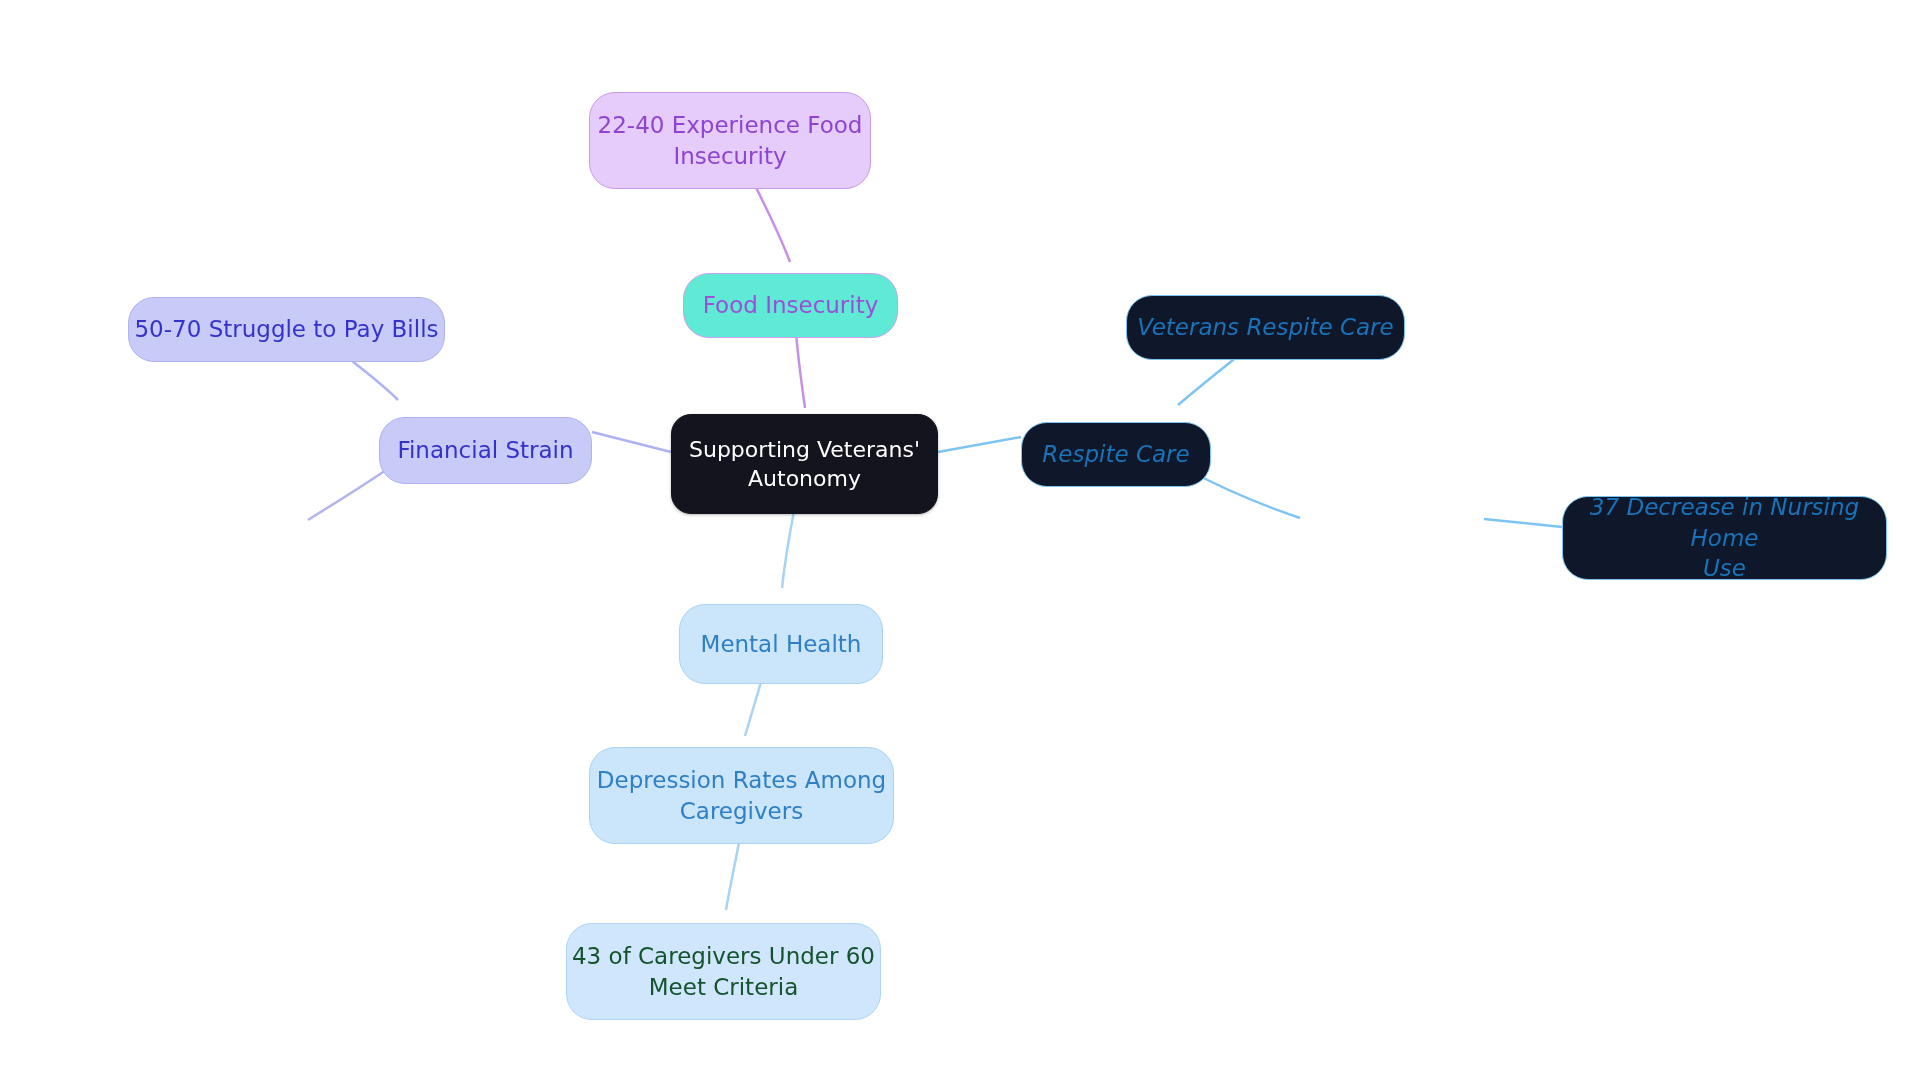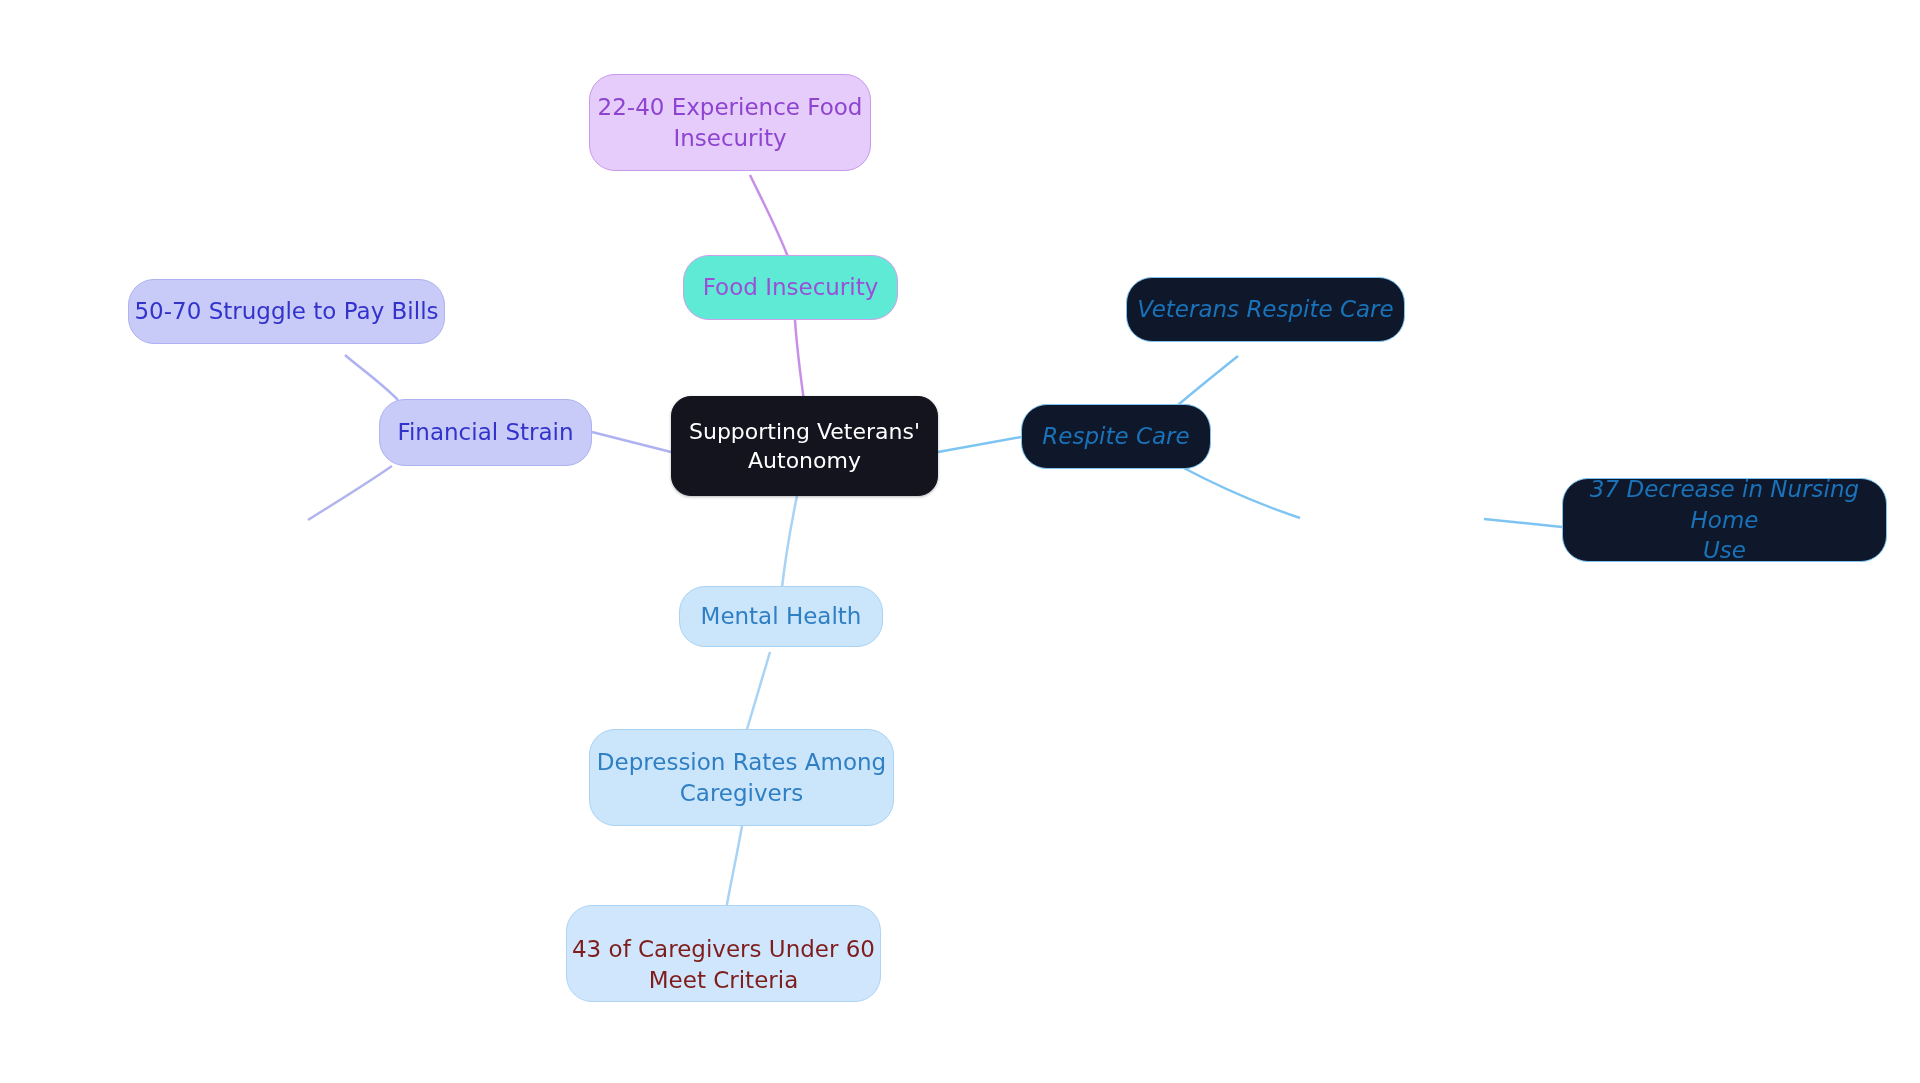--- a/index.html
+++ b/index.html
@@ -28,20 +28,21 @@
     align-items: center;
     justify-content: center;
     text-align: center;
     border-radius: 26px;
     border-width: 1px;
     border-style: solid;
     line-height: 1.32;
     padding: 6px 0;
     white-space: pre-line;
     z-index: 2;
+    margin-top: 18px;
   }
   .node-root {
     border-radius: 20px;
     border: 1px solid #14141f;
     background: #14141f;
     color: #ffffff;
     font-size: 22px;
     box-shadow: 0 1px 3px rgba(0,0,0,0.28);
   }
   .node-violet {
@@ -71,22 +72,21 @@
     font-style: italic;
   }
   .node-blue-pale {
     background: #cbe5fb;
     border-color: #a9d3f4;
     color: #2e7fc4;
   }
   .node-blue-palest {
     background: #cfe6fc;
     border-color: #aed5f5;
-    color: #7f1d1d;
-    align-items: flex-end;
+    color: #14532d;
   }
   .fs-23 { font-size: 23px; }
 </style>
 </head>
 <body>
 
 <div id="canvas">
 
   <svg id="edge-layer" viewBox="0 0 1920 1083" xmlns="http://www.w3.org/2000/svg">
 
@@ -144,21 +144,21 @@
   <div class="node node-blue fs-23" style="left:1021px; top:404px; width:190px; height:65px;">
     <span>Respite Care</span>
   </div>
 
 
   <div class="node node-blue fs-23" style="left:1562px; top:478px; width:325px; height:84px;justify-content:flex-end;">
     <span>37 Decrease in Nursing Home
 Use</span>
   </div>
 
-  <div class="node node-blue-pale fs-23" style="left:679px; top:586px; width:204px; height:61px;">
+  <div class="node node-blue-pale fs-23" style="left:679px; top:586px; width:204px; height:80px;">
     <span>Mental Health</span>
   </div>
 
   <div class="node node-blue-pale fs-23" style="left:589px; top:729px; width:305px; height:97px;">
     <span>Depression Rates Among
 Caregivers</span>
   </div>
 
   <div class="node node-blue-palest fs-23" style="left:566px; top:905px; width:315px; height:97px;">
     <span>43 of Caregivers Under 60

